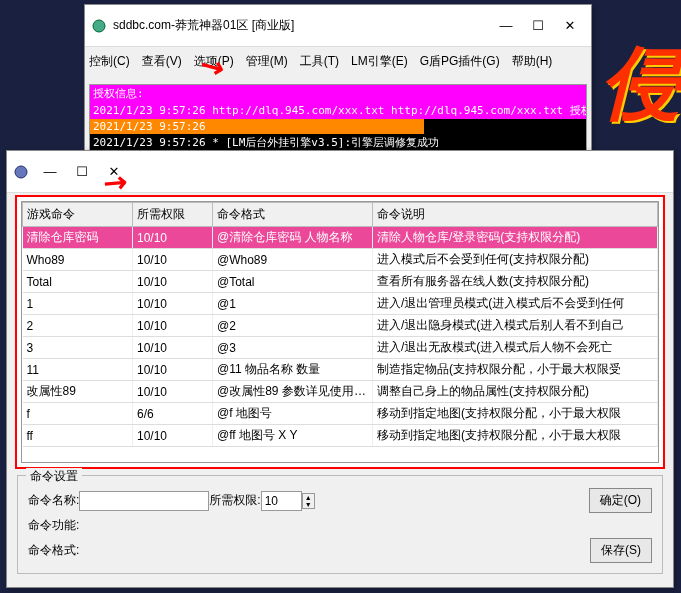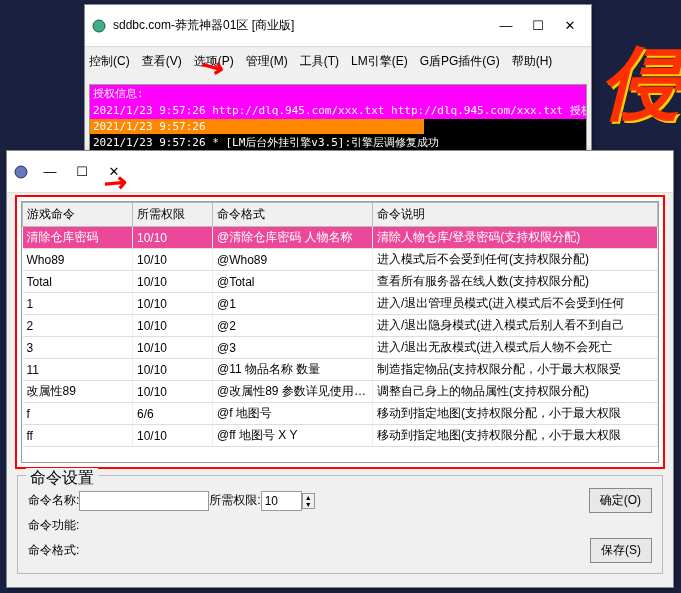--- a/index.html
+++ b/index.html
@@ -38,21 +38,21 @@
 .table-wrap { height: 262px; overflow: hidden; border: 1px solid #999; }
 table { width: 100%; border-collapse: collapse; font-size: 12px; table-layout: fixed; }
 th { background: #f0f0f0; border: 1px solid #bbb; padding: 3px 4px; text-align: left; font-weight: normal; }
 td { border-bottom: 1px solid #ddd; border-right: 1px solid #eee; padding: 2px 4px; white-space: nowrap; overflow: hidden; text-overflow: ellipsis; }
 tr.sel td { background: #ec4899; color: #fff; }
 th:nth-child(1),td:nth-child(1){width:110px;}
 th:nth-child(2),td:nth-child(2){width:80px;}
 th:nth-child(3),td:nth-child(3){width:160px;}
 
 .group { margin: 6px 10px; border: 1px solid #bbb; padding: 8px 10px 6px 10px; position: relative; }
-.group .legend { position: absolute; top: -8px; left: 8px; background: #f0f0f0; padding: 0 4px; font-size: 16px; }
+.group .legend { position: absolute; top: -8px; left: 8px; background: #f0f0f0; padding: 0 4px; font-size: 12px; }
 .row { display: flex; align-items: center; gap: 0; margin: 4px 0; font-size: 12px; }
 .row input[type=text] { border: 1px solid #999; padding: 2px 3px; font-size: 12px; }
 .row input.narrow { width: 41px; }
 .row input.mid { width: 130px; }
 .spin { border: 1px solid #999; display: flex; flex-direction: column; font-size: 7px; line-height: 7px; }
 .spin span { padding: 0 2px; cursor: pointer; }
 .btn { border: 1px solid #888; background: #e8e8e8; padding: 3px 10px; font-size: 12px; cursor: pointer; margin-left: auto; }
 </style>
 </head>
 <body>

